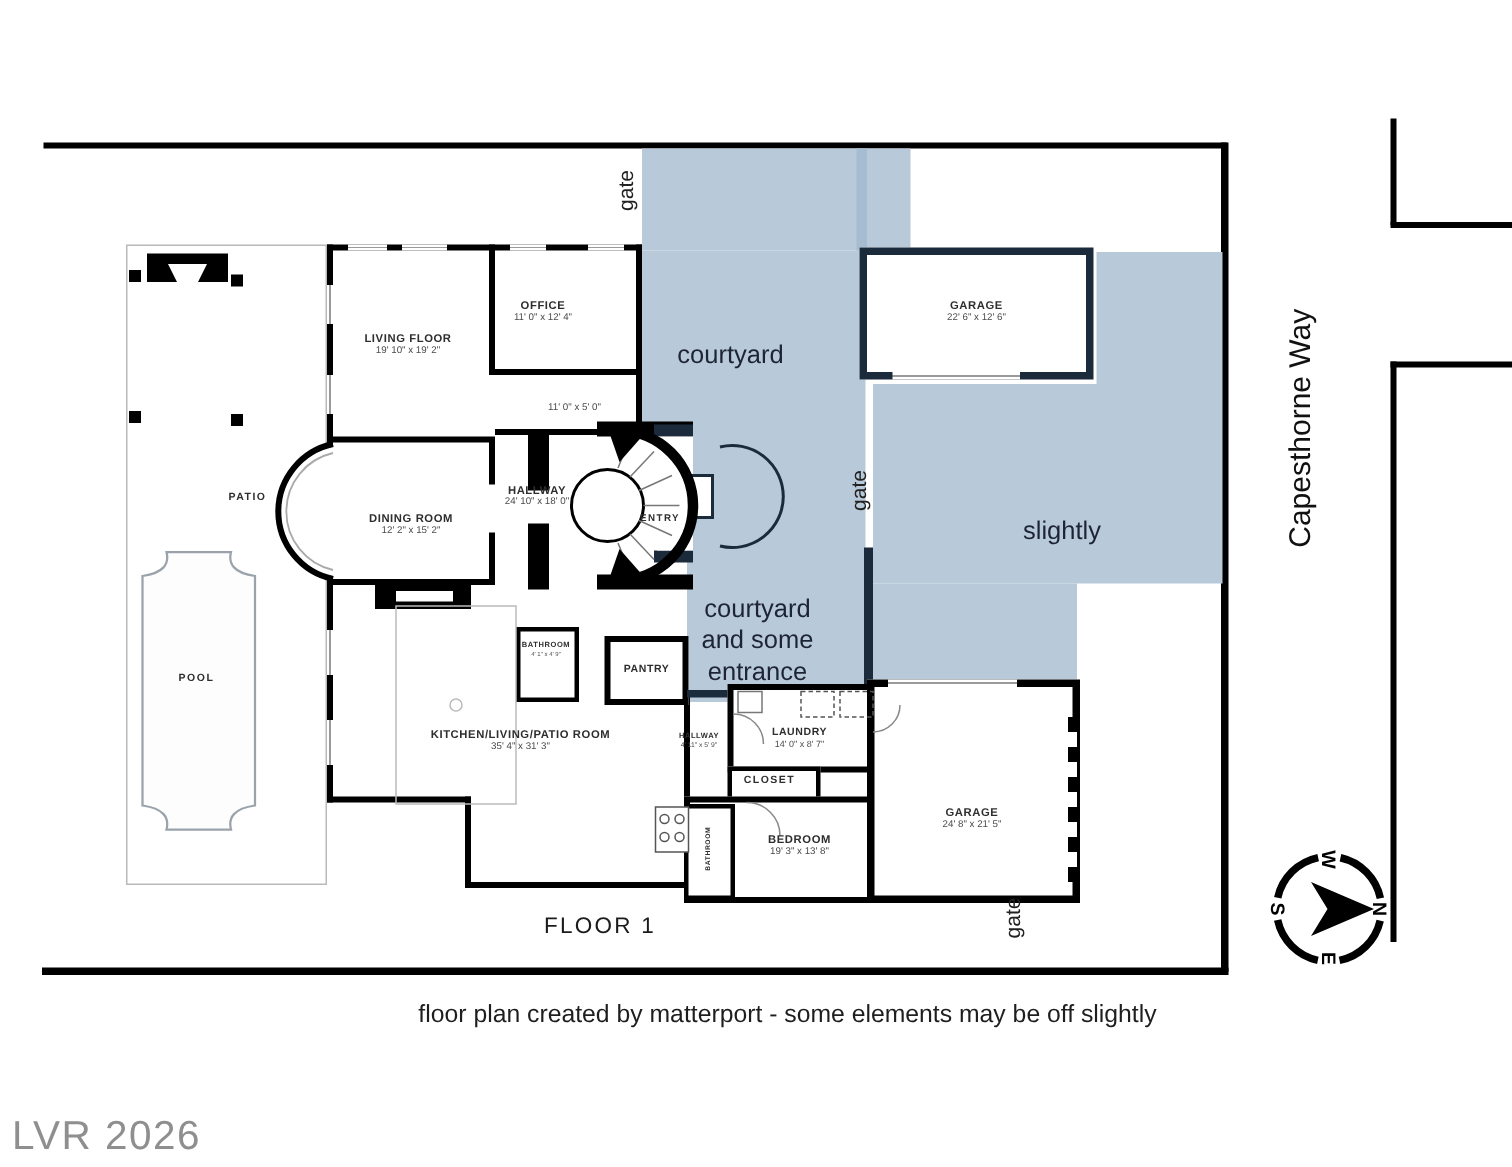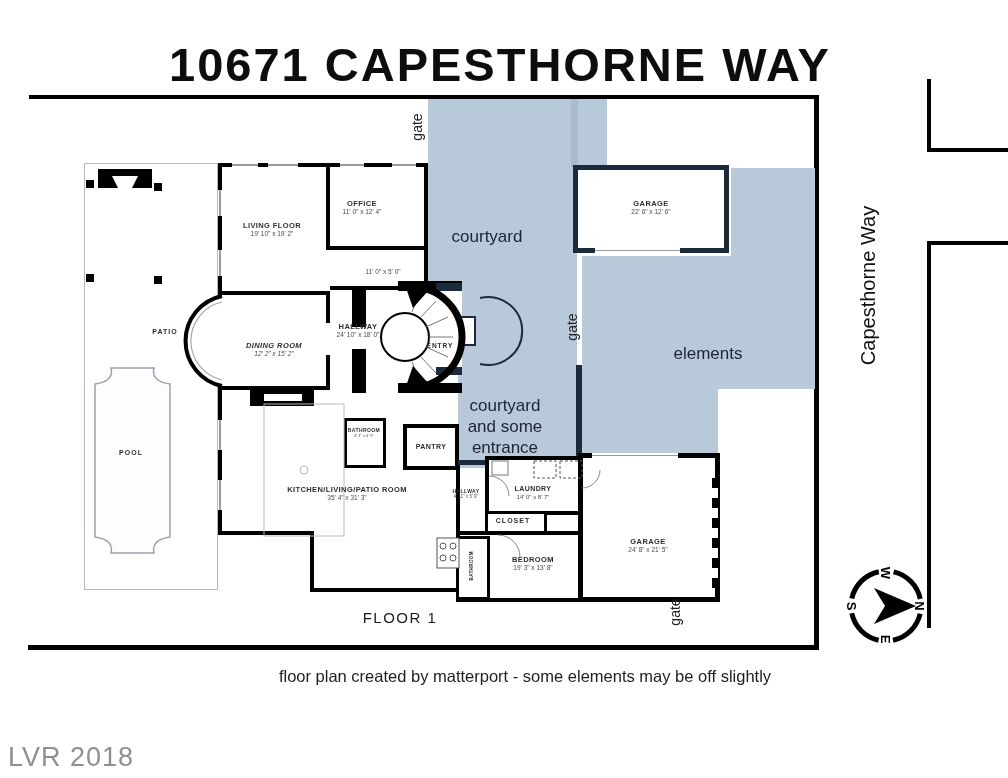--- a/index.html
+++ b/index.html
@@ -22,22 +22,20 @@
   .win{position:absolute;background:linear-gradient(#fff 35%,#9a9a9a 35%,#9a9a9a 65%,#fff 65%);}
   .winv{position:absolute;background:linear-gradient(90deg,#fff 35%,#9a9a9a 35%,#9a9a9a 65%,#fff 65%);}
   .sq{position:absolute;width:8px;height:8px;background:#000;}
   svg{position:absolute;left:0;top:0;}
 </style>
 </head>
 <body>
 
 <div id="stage">
 
-  <div class="abs" style="left:60px;top:37px;width:880px;text-align:center;font-size:47px;font-weight:800;
-              letter-spacing:2px;color:#0d0d0d;white-space:nowrap;">10671 CAPESTHORNE WAY</div>
 
   <div class="wall" style="left:29px;top:95px;width:789px;height:4px;"></div>
   <div class="wall" style="left:814px;top:95px;width:5px;height:553px;"></div>
   <div class="wall" style="left:28px;top:645px;width:791px;height:5px;"></div>
 
   <div class="wall" style="left:927px;top:79px;width:4px;height:71px;"></div>
   <div class="wall" style="left:927px;top:148px;width:81px;height:4px;"></div>
   <div class="wall" style="left:927px;top:241px;width:81px;height:4px;"></div>
   <div class="wall" style="left:927px;top:241px;width:4px;height:387px;"></div>
 
@@ -170,21 +168,21 @@
     <div class="nm">LIVING FLOOR</div>
       <div class="dm">19' 10" x 19' 2"</div>
     </div>
   <div class="lbl" style="left:302px;top:199px;width:120px;">
     <div class="nm">OFFICE</div>
       <div class="dm">11' 0" x 12' 4"</div>
     </div>
   <div class="lbl" style="left:323px;top:268px;width:120px;">
     <div class="dm">11' 0" x 5' 0"</div>
     </div>
-  <div class="lbl" style="left:214px;top:341px;width:120px;font-style:italic;">
+  <div class="lbl" style="left:214px;top:341px;width:120px;">
     <div class="nm">DINING ROOM</div>
       <div class="dm">12' 2" x 15' 2"</div>
     </div>
   <div class="lbl" style="left:298px;top:322px;width:120px;">
     <div class="nm">HALLWAY</div>
       <div class="dm">24' 10" x 18' 0"</div>
     </div>
   <div class="lbl" style="left:380px;top:342px;width:120px;">
     <div class="nm" style="font-size:6.5px;letter-spacing:1px;">ENTRY</div>
     </div>
@@ -226,32 +224,32 @@
   <div class="lbl" style="left:591px;top:199px;width:120px;">
     <div class="nm">GARAGE</div>
       <div class="dm">22' 6" x 12' 6"</div>
     </div>
   <div class="lbl" style="left:588px;top:537px;width:120px;">
     <div class="nm">GARAGE</div>
       <div class="dm">24' 8" x 21' 5"</div>
     </div>
 
   <div class="area-lbl" style="left:427px;top:227px;width:120px;">courtyard</div>
-  <div class="area-lbl" style="left:648px;top:344px;width:120px;">elements</div>
+  <div class="area-lbl" style="left:648px;top:344px;width:120px;">slightly</div>
   <div class="area-lbl" style="left:445px;top:395px;width:120px;line-height:21px;">
     <div>courtyard</div>
     <div>and some</div>
     <div>entrance</div>
     </div>
 
   <div class="gate-lbl" style="left:387px;top:119px;width:60px;">gate</div>
   <div class="gate-lbl" style="left:542px;top:319px;width:60px;">gate</div>
   <div class="gate-lbl" style="left:645px;top:604px;width:60px;">gate</div>
 
   <div class="abs" style="left:768px;top:274px;width:200px;text-align:center;font-size:20px;color:#111;transform:rotate(-90deg);">Capesthorne Way</div>
 
   <div class="abs" style="left:340px;top:609px;width:120px;text-align:center;font-size:15px;letter-spacing:1.5px;color:#1b1b1b;">FLOOR 1</div>
 
   <div class="abs" style="left:145px;top:667px;width:760px;text-align:center;font-size:16.5px;color:#1e1e1e;">floor plan created by matterport - some elements may be off slightly</div>
 
-  <div class="abs" style="left:8px;top:742px;font-size:27px;font-weight:300;letter-spacing:1px;color:#8f8f8f;">LVR 2018</div>
+  <div class="abs" style="left:8px;top:742px;font-size:27px;font-weight:300;letter-spacing:1px;color:#8f8f8f;">LVR 2026</div>
 
 </div>
 
 </body></html>

